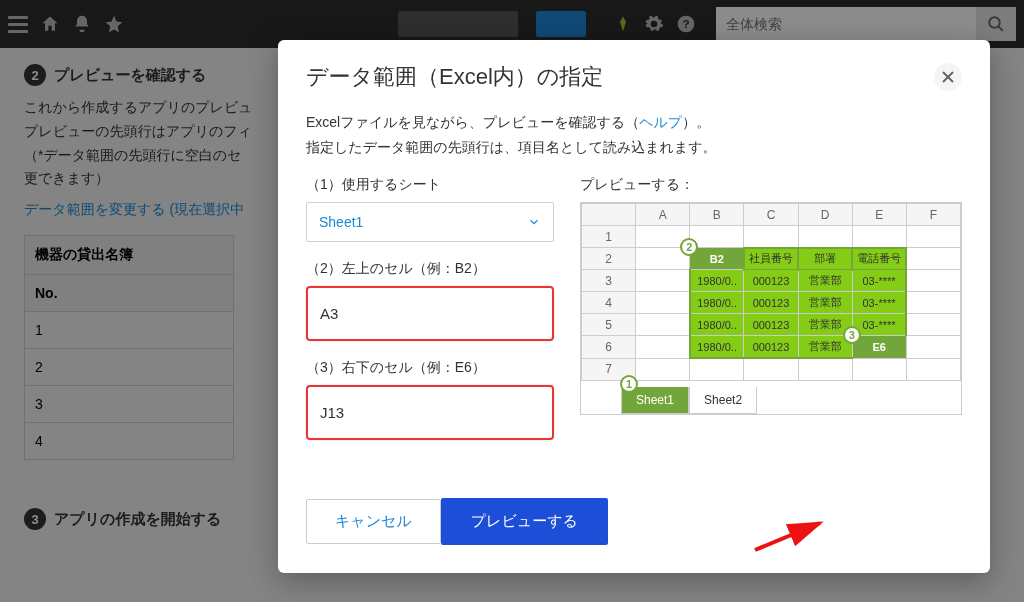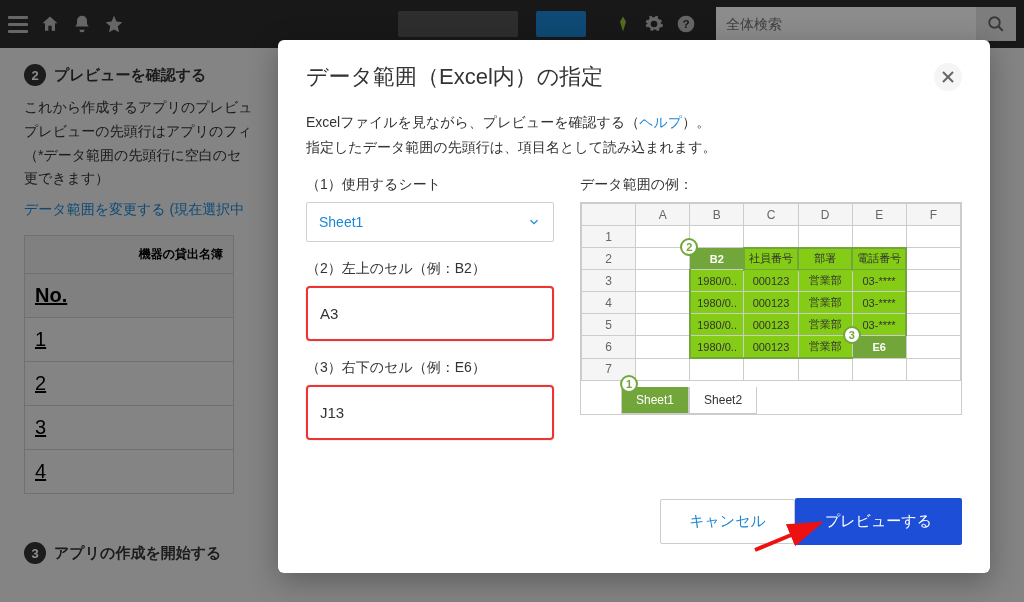--- a/index.html
+++ b/index.html
@@ -19,22 +19,22 @@
 .search-btn { width: 40px; height: 34px; background: #e4e4e4; display: flex; align-items: center; justify-content: center; cursor: pointer; }
 
 
 .page-bg { padding: 12px 24px; position: relative; }
 .step-head { display: flex; align-items: center; gap: 8px; margin: 4px 0 10px 0; }
 .step-badge { width: 22px; height: 22px; border-radius: 50%; background: #333; color: #fff; display: flex; align-items: center; justify-content: center; font-size: 13px; font-weight: bold; }
 .step-title { font-size: 15px; font-weight: bold; color: #333; }
 .desc { font-size: 14px; color: #333; line-height: 1.7; }
 .link-txt { color: #1b88d6; font-size: 14px; }
 .bg-table { border: 1px solid #ccc; border-collapse: collapse; margin-top: 16px; width: 210px; }
-.bg-table th { background: #e9e9e9; text-align: right; padding: 10px; font-size: 12px; border: 1px solid #ccc; font-weight: bold; }
-.bg-table td { padding: 10px; border: 1px solid #ccc; font-size: 20px; text-decoration: underline; }
+.bg-table th { background: #e9e9e9; text-align: left; padding: 10px; font-size: 14px; border: 1px solid #ccc; font-weight: bold; }
+.bg-table td { padding: 10px; border: 1px solid #ccc; font-size: 14px; }
 
 
 .overlay { position: absolute; inset: 0; background: rgba(0,0,0,0.45); }
 .modal { position: absolute; left: 278px; top: 40px; width: 712px; background: #fff; border-radius: 6px; box-shadow: 0 8px 30px rgba(0,0,0,0.3); padding: 22px 28px 28px 28px; }
 .modal-head { display: flex; align-items: center; justify-content: space-between; margin-bottom: 18px; }
 .modal-title { font-size: 22px; color: #333; font-weight: 400; }
 .close-x { width: 28px; height: 28px; border-radius: 50%; background: #f5f5f5; color: #555; display: flex; align-items: center; justify-content: center; cursor: pointer; font-size: 14px; }
 .modal-desc { font-size: 14px; color: #333; line-height: 1.8; margin-bottom: 16px; }
 .modal-desc .help-link { color: #1b88d6; cursor: pointer; }
 
@@ -55,21 +55,21 @@
 .row-hdr { background: #f5f5f5; color: #666; width: 30px; }
 .data-zone { background: #84cc16; position: relative; color: #333; font-size: 11px; text-align: center; }
 .corner-cell { position: relative; background: #72a63a !important; color: #fff !important; font-weight: bold; }
 .corner-badge { position: absolute; width: 18px; height: 18px; border-radius: 50%; background: #fff; border: 2px solid #72a63a; color: #72a63a; font-size: 11px; font-weight: bold; display: flex; align-items: center; justify-content: center; z-index: 5; }
 .sheet-tabs { display: flex; margin-top: 6px; gap: 0; }
 .sheet-tab { padding: 6px 14px; font-size: 12px; border: 1px solid #ccc; border-top: none; position: relative; }
 .sheet-tab.active { background: #72a63a; color: #fff; }
 .sheet-tab.inactive { background: #fff; color: #333; }
 .tab-badge { position: absolute; left: -2px; top: -12px; width: 18px; height: 18px; border-radius: 50%; background: #fff; border: 2px solid #72a63a; color: #72a63a; font-size: 11px; font-weight: bold; display: flex; align-items: center; justify-content: center; }
 
-.modal-footer { display: flex; justify-content: flex-end; margin-top: 40px; align-items: center; }
+.modal-footer { display: flex; justify-content: flex-start; margin-top: 40px; align-items: center; }
 .btn-cancel { border: 1px solid #ccc; background: #fff; color: #1b88d6; padding: 12px 28px; font-size: 15px; cursor: pointer; border-radius: 2px; }
 .btn-primary { background: #1d4ed8; color: #fff; border: none; padding: 14px 30px; font-size: 15px; cursor: pointer; border-radius: 2px; }
 
 
 .red-arrow { position: absolute; right: 160px; bottom: 18px; width: 80px; height: 40px; pointer-events: none; }
 
 svg { display: block; }
 </style>
 </head>
 <body>
@@ -182,21 +182,21 @@
       </div>
 
       <div class="form-label">（2）左上のセル（例：B2）</div>
       <input class="input-box" value="A3" style="">
 
       <div class="form-label">（3）右下のセル（例：E6）</div>
       <input class="input-box" value="J13" style="">
     </div>
 
     <div class="col-r">
-      <div class="ex-label">データ範囲の例：</div>
+      <div class="ex-label">プレビューする：</div>
       <div class="mini-sheet" style="position:relative">
         <table>
           <tbody>
               <tr>
             <th class="row-hdr"></th>
             <th>A</th>
                 <th>B</th>
                 <th>C</th>
                 <th>D</th>
                 <th>E</th>

